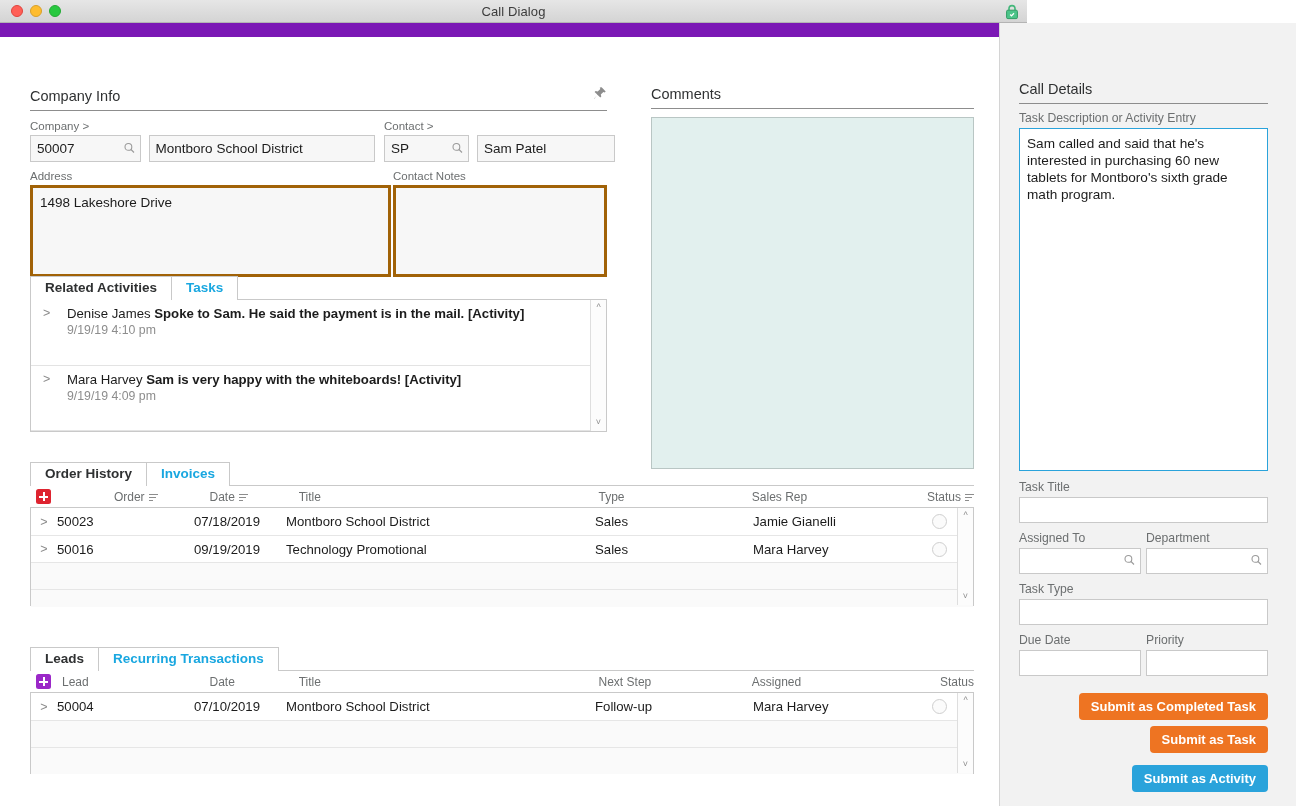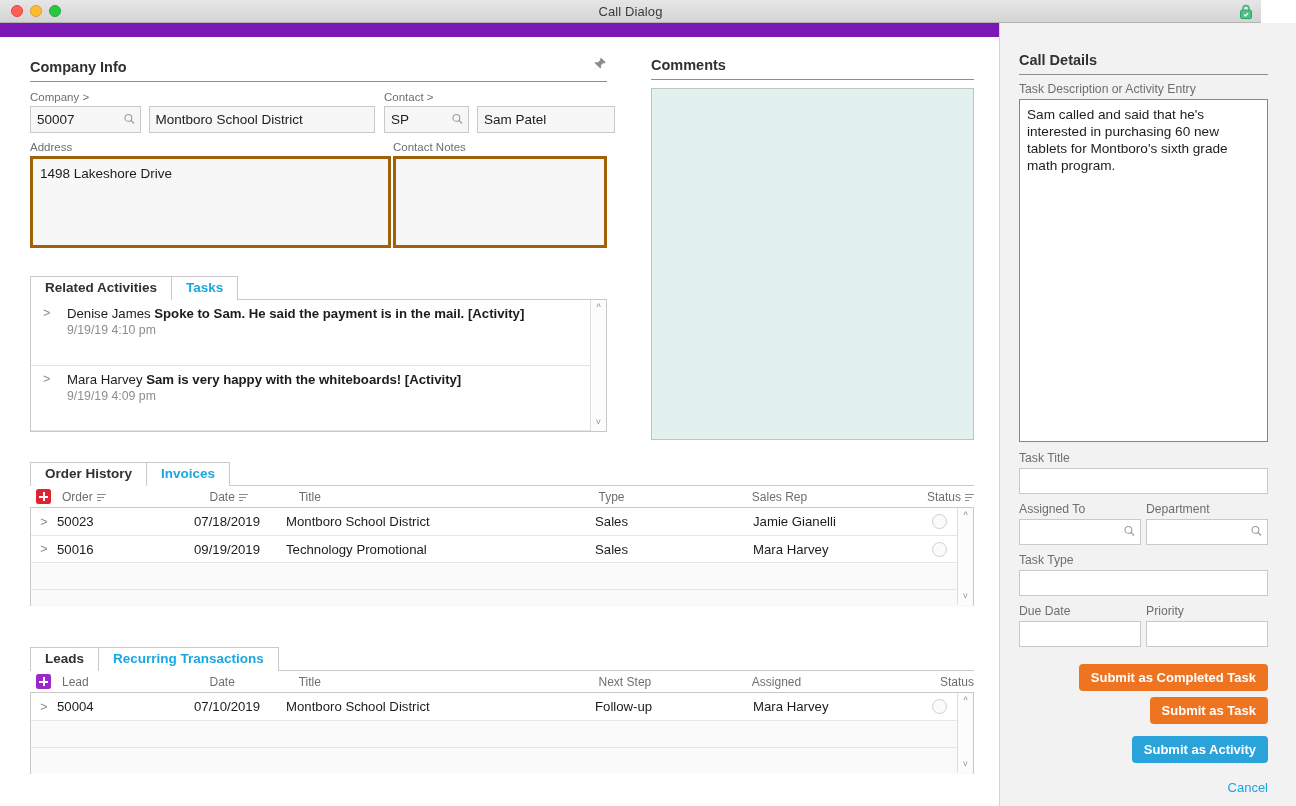--- a/index.html
+++ b/index.html
@@ -8,21 +8,21 @@
     width: 1296px; height: 806px;
     overflow: hidden;
     background: #ffffff;
     font-family: "Liberation Sans", sans-serif;
     -webkit-font-smoothing: antialiased;
   }
   #app { position: relative; width: 1296px; height: 806px; }
 
   
   .titlebar {
-    position: absolute; left: 0; top: 0; width: 1261px; height: 23px;
+    position: absolute; left: 0; top: 0; width: 1027px; height: 23px;
     background: linear-gradient(to bottom, #e6e6e6 0%, #d4d4d4 100%);
     border-bottom: 1px solid #b4b4b4;
     display: flex; align-items: center;
   }
   .traffic { display: flex; gap: 7px; margin-left: 11px; }
   .dot { width: 12px; height: 12px; border-radius: 50%; }
   .dot.red { background: #ff5f57; border: .5px solid #e0443e; }
   .dot.yellow { background: #febc2e; border: .5px solid #d8a02a; }
   .dot.green { background: #28c840; border: .5px solid #24aa35; }
   .win-title {
@@ -38,23 +38,23 @@
   }
 
   
   .main {
     position: absolute; left: 0; top: 37px; width: 999px; height: 769px;
     background: #ffffff;
   }
 
   
   .sec-head {
-    font-size: 14.5px; font-weight: bold; color: #2f3132;
+    font-size: 14.5px; font-weight: normal; color: #2f3132;
     padding-bottom: 6px; border-bottom: 1px solid #8d8d8d;
-    display: flex; align-items: flex-end; justify-content: space-between;
+    display: flex; align-items: flex-end; justify-content: space-between; margin-top: 29px;
   }
 
   .field-label { font-size: 11.5px; color: #6c6f70; margin-bottom: 3px; display: block; }
 
   .inp {
     background: #f7f7f7; border: 1px solid #c9c9c9;
     height: 27px; font-size: 13.5px; color: #1c1c1c;
     padding: 0 6px; display: flex; align-items: center;
     font-family: "Liberation Sans", sans-serif;
   }
@@ -283,21 +283,21 @@
         </div>
         <div class="tab">
           <span>Invoices</span>
         </div>
       </div>
 
       <div style="border:none; position:relative;">
 
         <div class="ghead">
           <span class="plus" style="background:#de2430; margin-right:11px;"></span>
-          <span class="gcol" style="width:152px;">
+          <span class="gcol" style="width:152px;justify-content:center;">
             <span>Order</span>
             <span class="sort-ico">
                 <i style="top:1px;width:9px;"></i>
                 <i style="top:4px;width:7px;"></i>
                 <i style="top:7px;width:4px;"></i>
               </span>
           </span>
           <span class="gcol" style="width:92px;">
             <span>Date</span>
             <span class="sort-ico">

